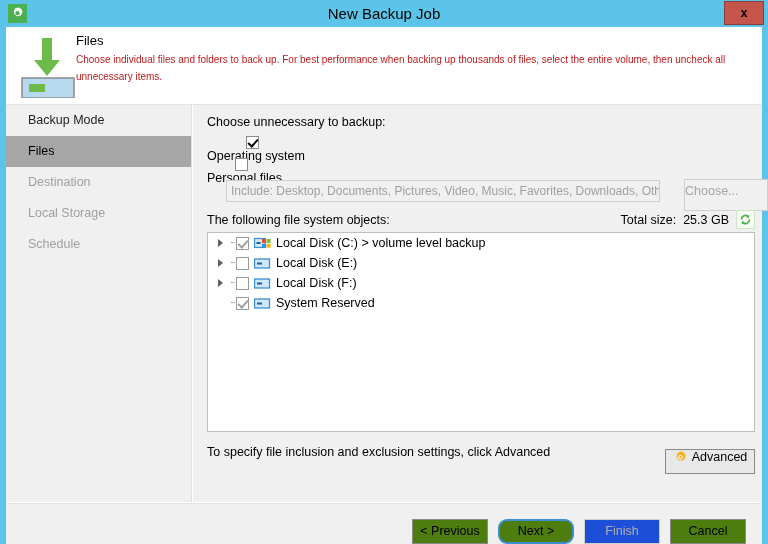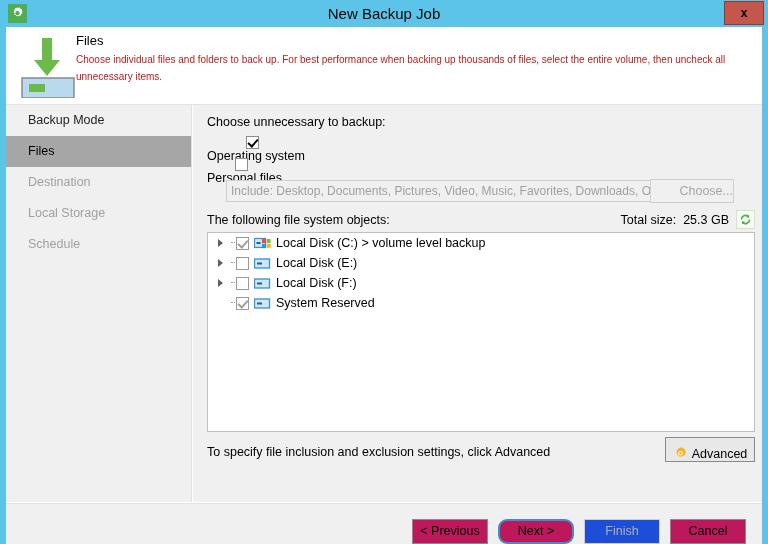--- a/index.html
+++ b/index.html
@@ -175,28 +175,28 @@
     color: #a0a0a0;
     font-size: 12px;
     line-height: 20px;
     padding-left: 4px;
     box-sizing: border-box;
     overflow: hidden;
     white-space: nowrap;
   }
   #choose-button {
     position: absolute;
-    left: 457px; top: 74px;
-    width: 84px; height: 24px;
+    left: 491px; top: 74px;
+    width: 84px; height: 32px;
     border: 1px solid #cfcfcf;
     background: #f0f0f0;
     color: #a6a6a6;
     font-size: 12.5px;
     line-height: 22px;
-    text-align: right;
+    text-align: left;
     box-sizing: border-box;
   }
   #lbl-objects { left: 14px; top: 108px; }
   #total-size {
     position: absolute;
     right: 33px; top: 108px;
     font-size: 12.5px;
     color: #000;
     white-space: nowrap;
   }
@@ -285,47 +285,47 @@
   
   #advanced-hint {
     position: absolute;
     left: 14px; top: 340px;
     font-size: 12.5px;
     color: #000;
     white-space: nowrap;
   }
   #advanced-button {
     position: absolute;
-    left: 472px; top: 332px;
+    left: 472px; top: 344px;
     width: 90px; height: 25px;
     border: 1px solid #8a8a8a;
     background: #e8e8e8;
     box-sizing: border-box;
     display: flex;
-    align-items: flex-end;
+    align-items: flex-start;
     justify-content: center;
     gap: 4px;
     font-size: 12.5px;
     color: #000;
     cursor: pointer;
   }
   
   #footer {
     position: absolute;
     left: 0; top: 476px;
     width: 756px; height: 52px;
     background: #f0f0f0;
     border-top: 1px solid #e3e3e3;
     box-sizing: border-box;
   }
   .footer-btn {
     position: absolute;
     top: 15px;
     width: 76px; height: 25px;
-    background: #be185d;
+    background: #4d7c0f;
     border: 1px solid #8a8a8a;
     box-sizing: border-box;
     font-size: 12.5px;
     line-height: 23px;
     text-align: center;
     color: #000;
     cursor: pointer;
   }
   .footer-btn.default { border: 2px solid #3a8fd0; line-height: 21px; }
   .footer-btn.disabled { color: #b0b0b0; border-color: #cfcfcf; background: #1d4ed8; }

